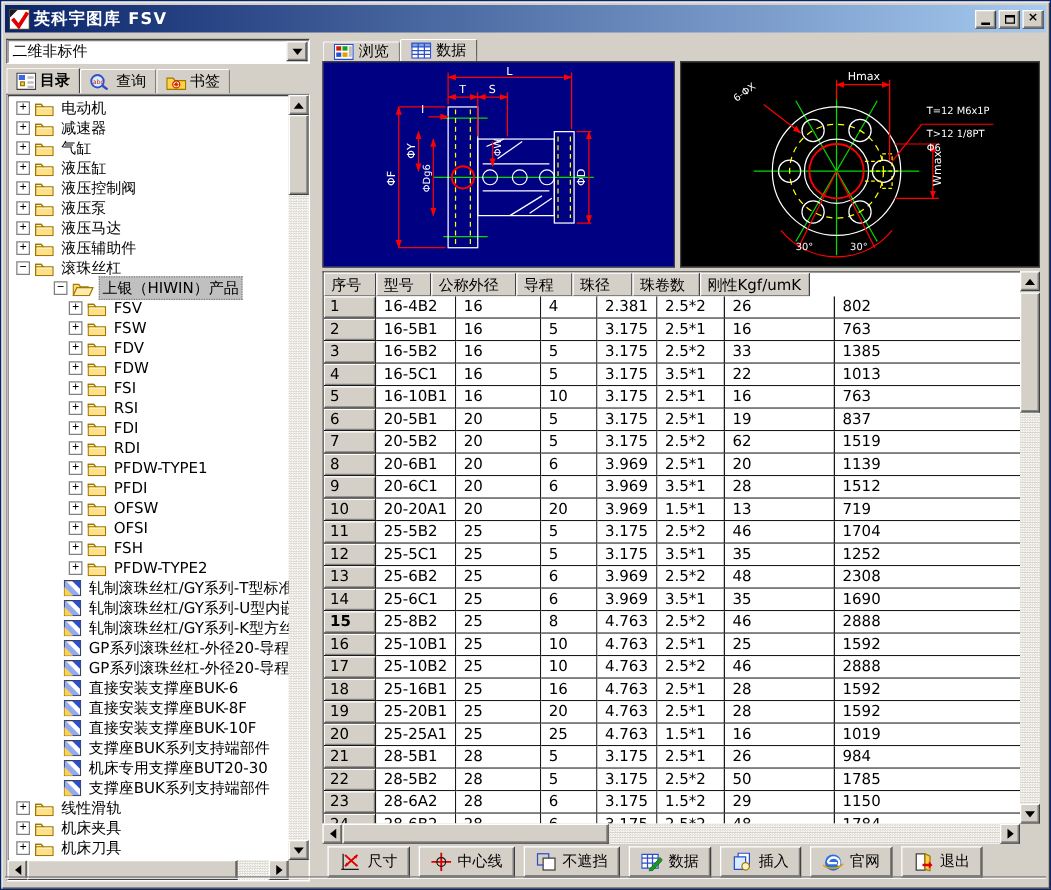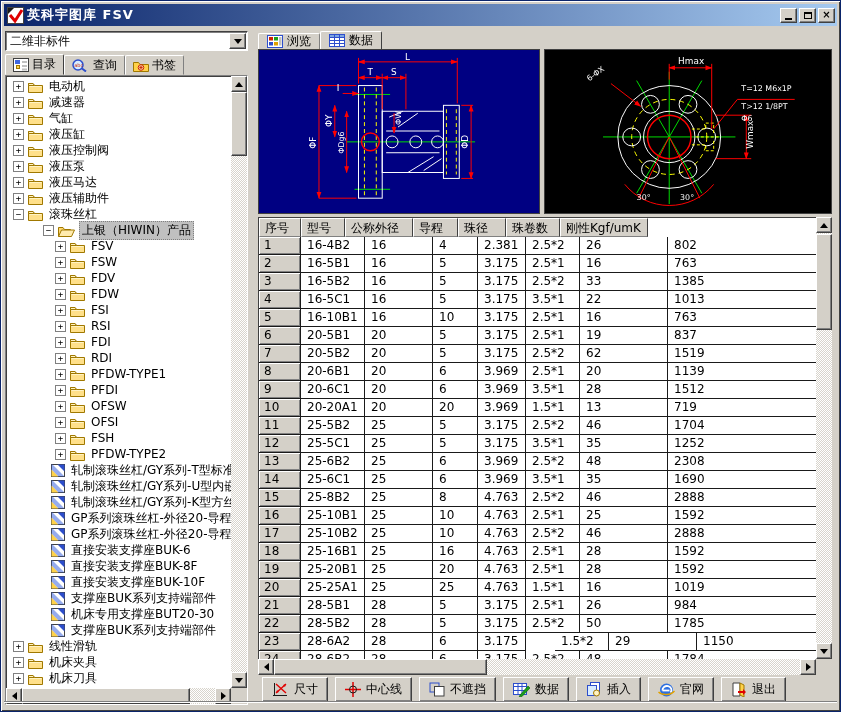--- a/index.html
+++ b/index.html
@@ -30,21 +30,21 @@
   .combo-value { flex:1; padding-left:4px; }
   .combo-btn { width:17px; height:16px; margin-right:1px; display:flex; align-items:center; justify-content:center; }
   .arrow-dn { width:0; height:0; border-left:4px solid transparent; border-right:4px solid transparent; border-top:5px solid #000; }
   .arrow-up { width:0; height:0; border-left:4px solid transparent; border-right:4px solid transparent; border-bottom:5px solid #000; }
   .arrow-lf { width:0; height:0; border-top:4px solid transparent; border-bottom:4px solid transparent; border-right:5px solid #000; }
   .arrow-rt { width:0; height:0; border-top:4px solid transparent; border-bottom:4px solid transparent; border-left:5px solid #000; }
   .ltabs { position:absolute; left:4px; top:53px; height:21px; display:flex; align-items:flex-end; }
   .ltab { height:20px; display:flex; align-items:center; gap:3px; padding:0 7px;
           background:#D4D0C8; border:1px solid; border-color:#fff #808080 #D4D0C8 #fff;
           border-radius:2px 2px 0 0; }
-  .ltab.active { height:21px; font-weight:normal; border-color:#fff #404040 #D4D0C8 #fff; }
+  .ltab.active { height:21px; font-weight:bold; border-color:#fff #404040 #D4D0C8 #fff; }
   .rtabs { position:absolute; left:257px; top:30px; height:19px; display:flex; align-items:flex-end; }
   .rtab { height:17px; display:flex; align-items:center; gap:4px; padding:0 8px;
           background:#D4D0C8; border:1px solid; border-color:#fff #808080 #D4D0C8 #fff; border-radius:2px 2px 0 0; }
   .rtab.active { height:19px; border-color:#fff #404040 #D4D0C8 #fff; }
   .icon { display:inline-flex; line-height:0; flex:none; }
   
   .tree-view { position:absolute; left:4px; top:74px; width:243px; height:630px;
                background:#fff; border:1px solid; border-color:#808080 #fff #fff #808080;
                box-shadow:inset 1px 1px 0 #404040; overflow:hidden; }
   .tree-rows { position:absolute; left:1px; top:2px; width:225px; bottom:17px; overflow:hidden; background:#fff; }
@@ -900,21 +900,21 @@
             <div class="cell rownum" style="width: 42px;">14</div>
             <div class="cell" style="width: 64px;">25-6C1</div>
             <div class="cell" style="width: 68px;">25</div>
             <div class="cell" style="width: 45px;">6</div>
             <div class="cell" style="width: 48px;">3.969</div>
             <div class="cell" style="width: 54px;">3.5*1</div>
             <div class="cell" style="width: 88px;">35</div>
             <div class="cell" style="width: 149px;">1690</div>
           </div>
           <div class="grid-row">
-            <div class="cell rownum" style="width: 42px;">15</div>
+            <div class="cell rownum" style="width: 42px; font-weight: bold;">15</div>
             <div class="cell" style="width: 64px;">25-8B2</div>
             <div class="cell" style="width: 68px;">25</div>
             <div class="cell" style="width: 45px;">8</div>
             <div class="cell" style="width: 48px;">4.763</div>
             <div class="cell" style="width: 54px;">2.5*2</div>
             <div class="cell" style="width: 88px;">46</div>
             <div class="cell" style="width: 149px;">2888</div>
           </div>
           <div class="grid-row">
             <div class="cell rownum" style="width: 42px;">16</div>
@@ -985,21 +985,21 @@
             <div class="cell" style="width: 54px;">2.5*2</div>
             <div class="cell" style="width: 88px;">50</div>
             <div class="cell" style="width: 149px;">1785</div>
           </div>
           <div class="grid-row">
             <div class="cell rownum" style="width: 42px;">23</div>
             <div class="cell" style="width: 64px;">28-6A2</div>
             <div class="cell" style="width: 68px;">28</div>
             <div class="cell" style="width: 45px;">6</div>
             <div class="cell" style="width: 48px;">3.175</div>
-            <div class="cell" style="width: 54px; margin-left: 29px;">1.5*2</div>
+            <div class="cell" style="width: 54px;">1.5*2</div>
             <div class="cell" style="width: 88px;">29</div>
             <div class="cell" style="width: 149px;">1150</div>
           </div>
           <div class="grid-row">
             <div class="cell rownum" style="width: 42px;">24</div>
             <div class="cell" style="width: 64px;">28-6B2</div>
             <div class="cell" style="width: 68px;">28</div>
             <div class="cell" style="width: 45px;">6</div>
             <div class="cell" style="width: 48px;">3.175</div>
             <div class="cell" style="width: 54px;">2.5*2</div>

